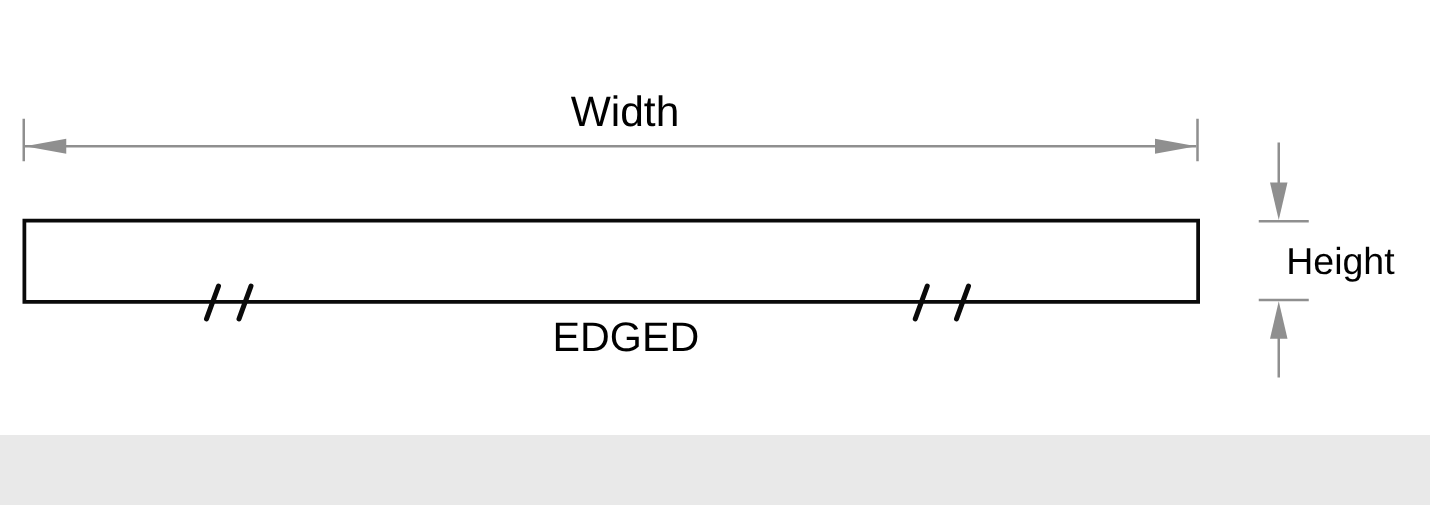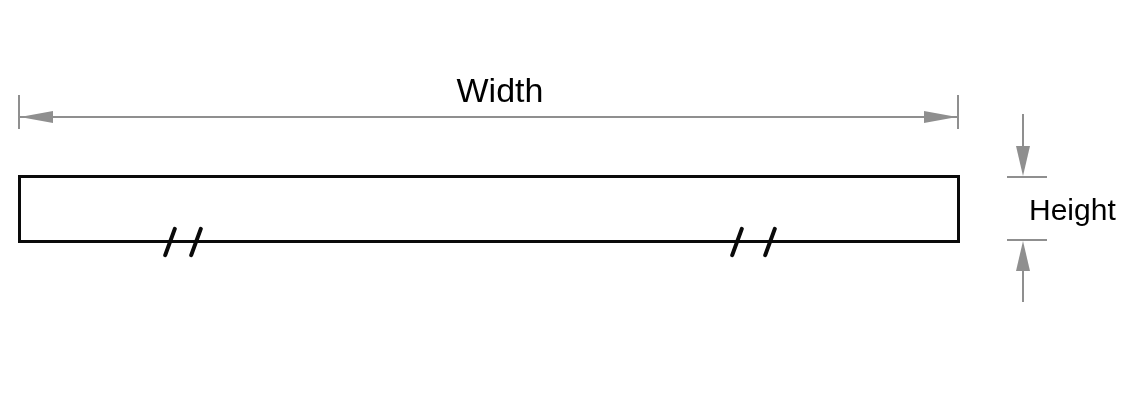--- a/index.html
+++ b/index.html
@@ -4,21 +4,21 @@
 <style>
   :root{
     --bg:#ffffff;
     --dim:#8f8f8f;
     --ink:#0a0a0a;
     --text:#000000;
   }
   html,body{margin:0;padding:0;background:#e9e9e9;}
   .canvas{
     position:relative;
-    width:1144px;height:404px;
+    width:1144px;height:348px;
     background:var(--bg);
     overflow:hidden;
     font-family:"Liberation Sans","DejaVu Sans",sans-serif;
   }
   .abs{position:absolute;}
 
   
   .label{
     position:absolute;
     color:var(--text);
@@ -130,20 +130,21 @@
     <div class="tri arr-right"></div>
   </div>
 
   <div class="board"></div>
 
   <div class="slash s1"></div>
   <div class="slash s2"></div>
   <div class="slash s3"></div>
   <div class="slash s4"></div>
 
+  <div class="label edged-label">EDGED</div>
 
   <div class="abs">
     <div class="hline-top"></div>
     <div class="tri arr-down"></div>
     <div class="tick-h tick-top"></div>
     <div class="label height-label">Height</div>
     <div class="tick-h tick-bottom"></div>
     <div class="tri arr-up"></div>
     <div class="hline-bottom"></div>
   </div>

